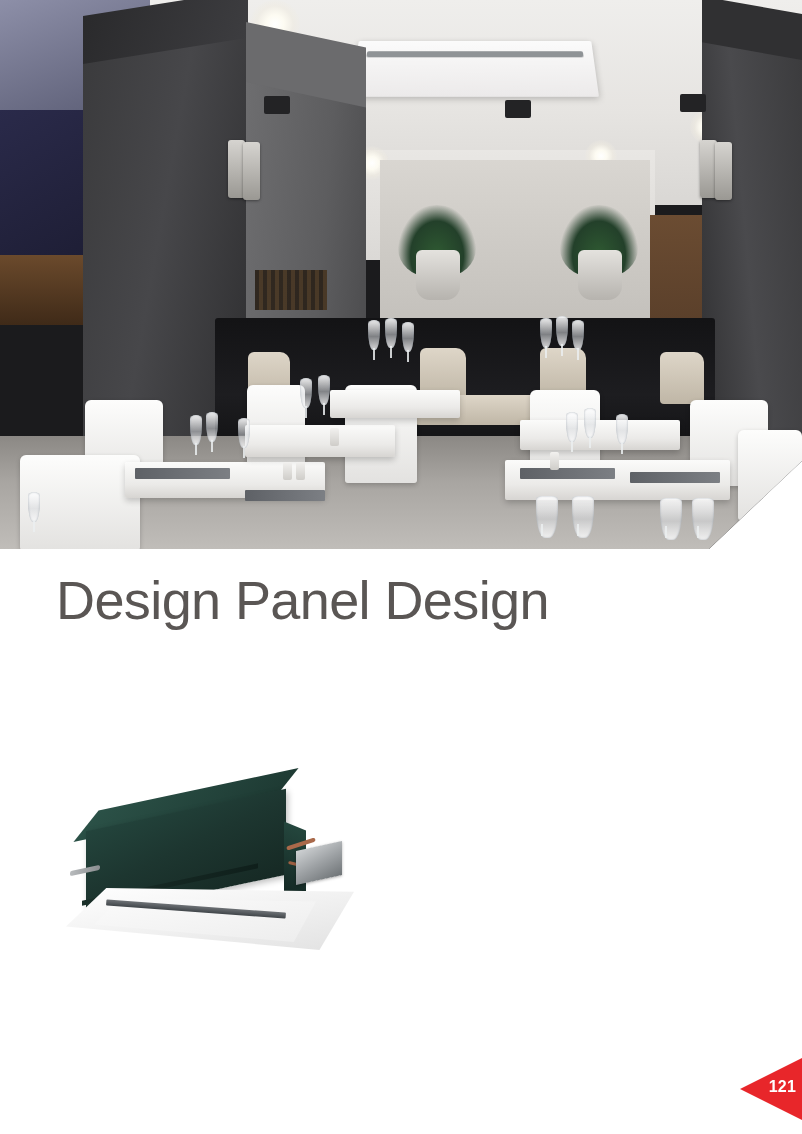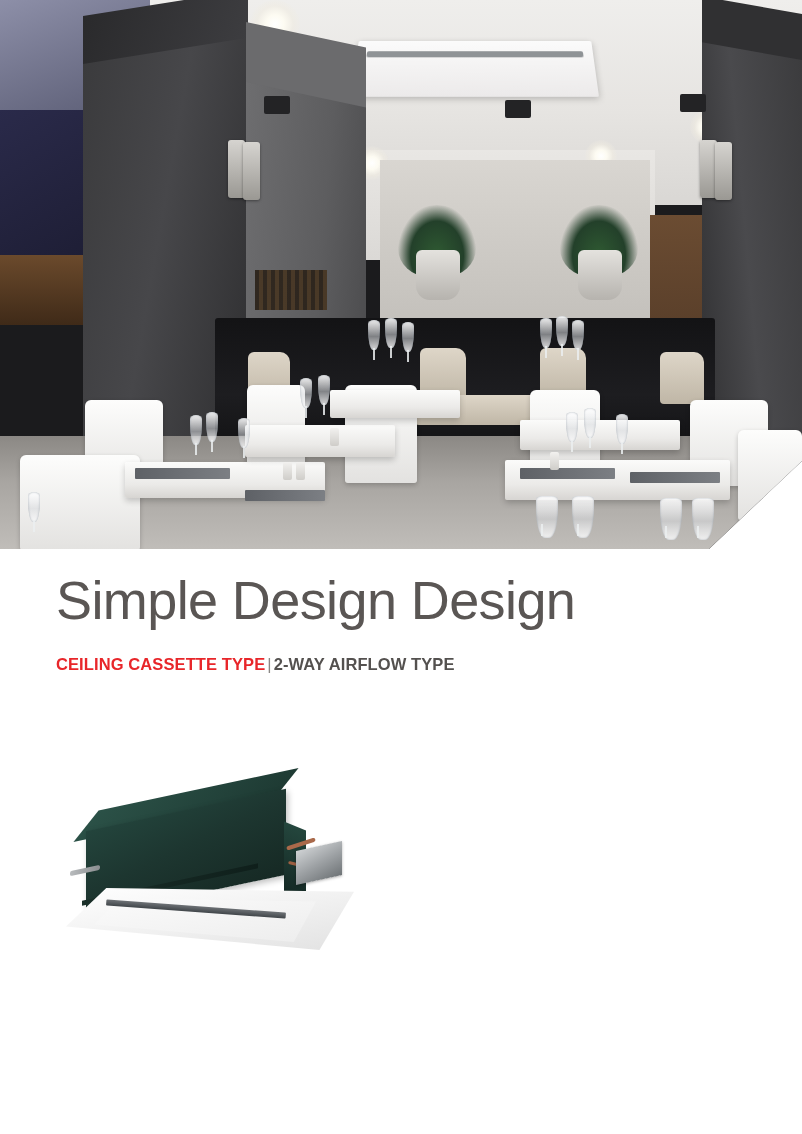--- a/index.html
+++ b/index.html
@@ -357,35 +357,36 @@
       <div class="h-glass" style="left:660px; top:498px; width:22px; height:42px;"></div>
       <div class="h-glass" style="left:692px; top:498px; width:22px; height:42px;"></div>
 
       <div class="h-shaker" style="left:283px; top:462px;"></div>
       <div class="h-shaker" style="left:296px; top:462px;"></div>
       <div class="h-shaker" style="left:330px; top:428px;"></div>
       <div class="h-shaker" style="left:550px; top:452px;"></div>
     </div>
   </div>
 
-  <h1 class="title">Simple Design Design</h1>
-
-  <div class="subtitle">
-    <span class="red">CEILING CASSETTE TYPE</span><span class="sep">|</span><span class="gray">2-WAY AIRFLOW TYPE</span>
-  </div>
+  <h1 class="title">Design Panel Design</h1>
+
 
 
   <div class="product">
     <div class="p-body-top"></div>
     <div class="p-body"></div>
     <div class="p-body-right"></div>
     <div class="p-base-bar"></div>
     <div class="p-pipe"></div>
     <div class="p-pipe2"></div>
     <div class="p-drain"></div>
     <div class="p-bracket-l"></div>
     <div class="p-panel"></div>
     <div class="p-panel-inner"></div>
     <div class="p-louver"></div>
   </div>
 
+  <div class="page-badge">
+    <div class="tri"></div>
+    <span class="num">121</span>
+  </div>
 
 </div>
 
 </body></html>

